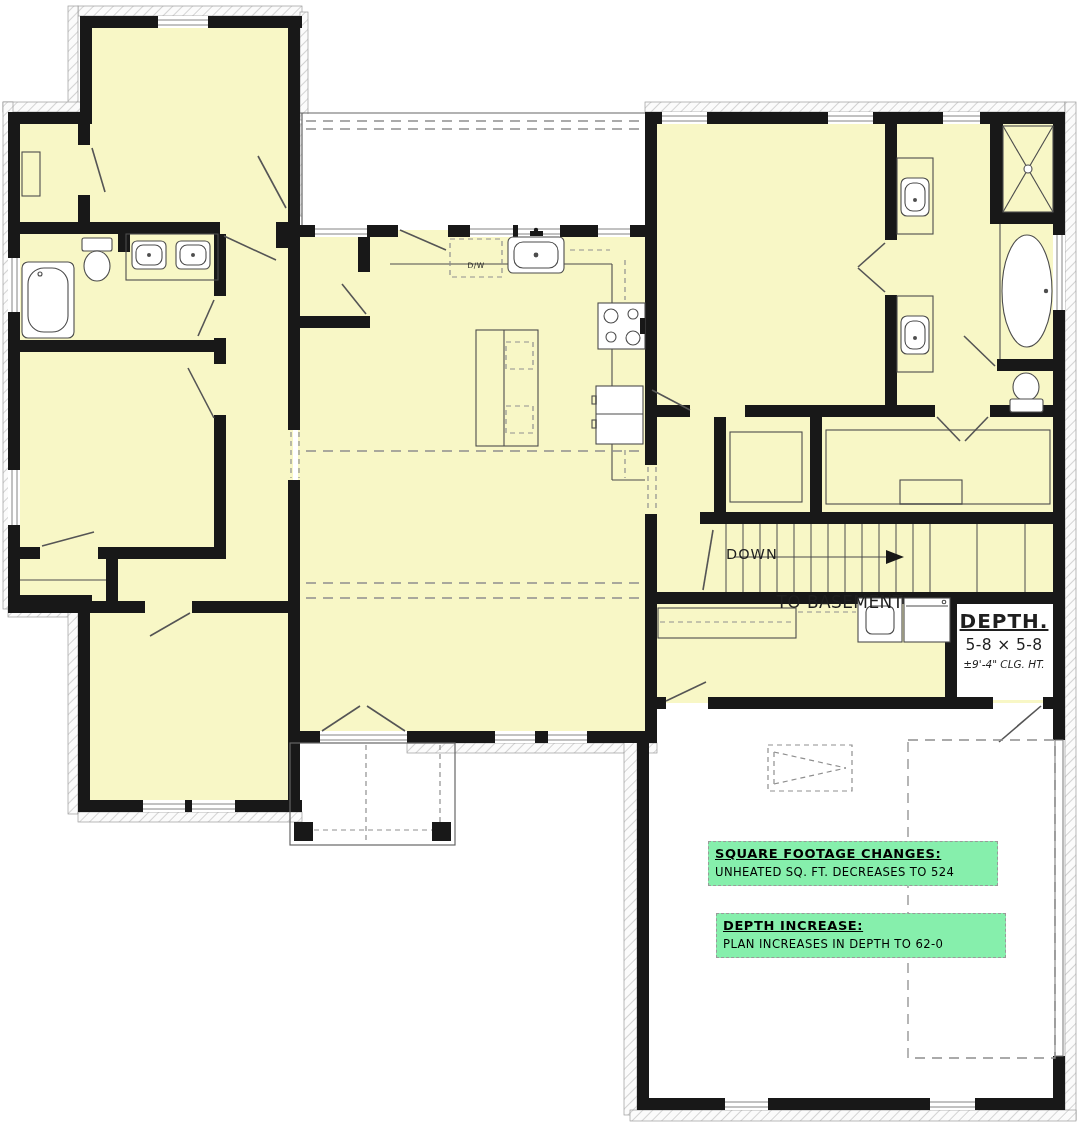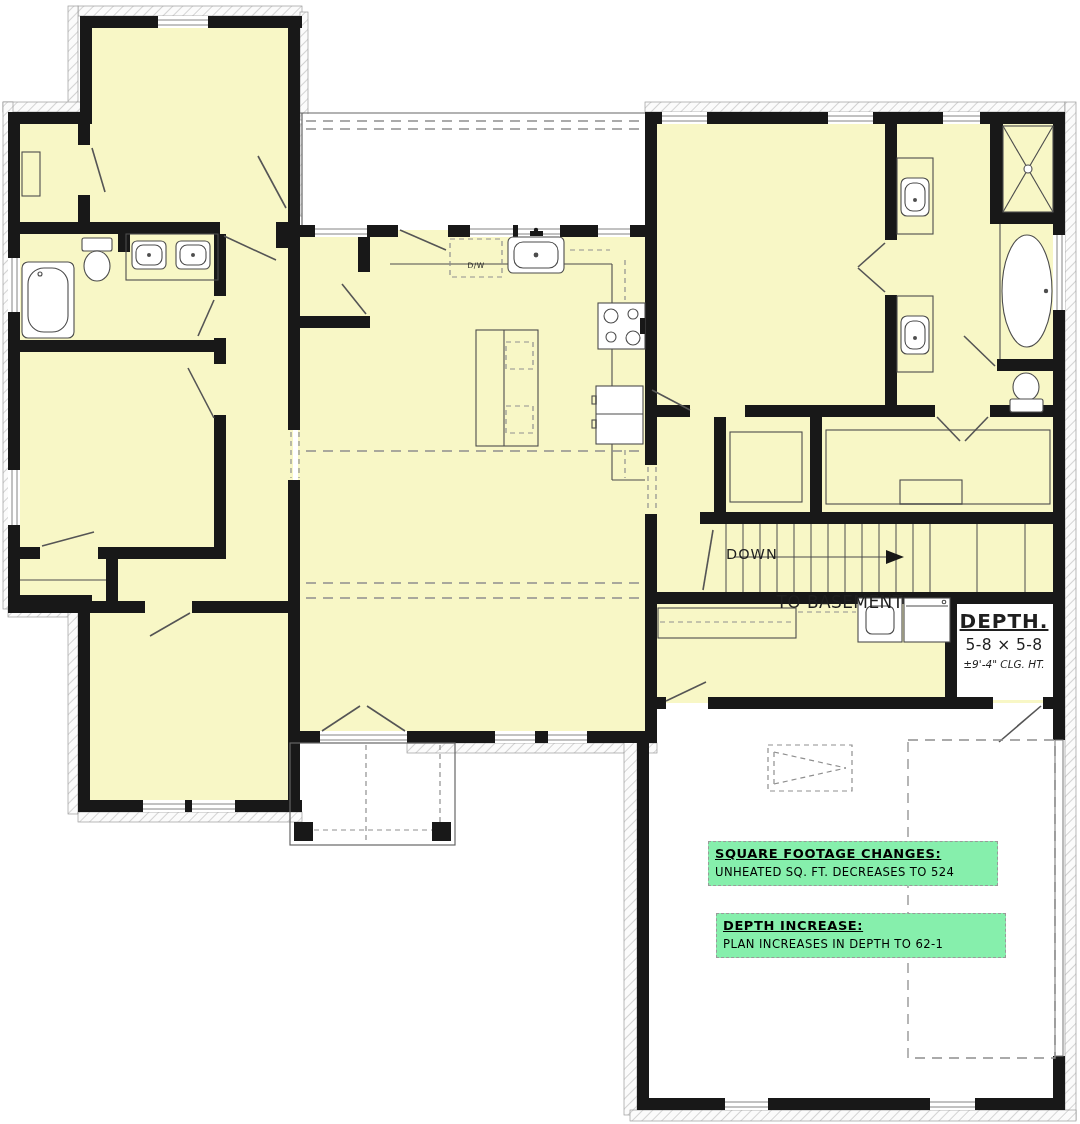--- a/index.html
+++ b/index.html
@@ -444,16 +444,16 @@
 <div class="t tc und" style="left:952px;top:609px;width:104px;font-size:20px;font-weight:bold;letter-spacing:1px;">DEPTH.</div>
 <div class="t tc" style="left:952px;top:636px;width:104px;font-size:15.5px;">5-8 × 5-8</div>
 <div class="t tc it" style="left:946px;top:658px;width:116px;font-size:10.5px;letter-spacing:0;">±9'-4" CLG. HT.</div>
 
 <div class="notebox" style="left:708px;top:841px;width:276px;">
   <div class="nt und">SQUARE FOOTAGE CHANGES:</div>
   <div class="nl">UNHEATED SQ. FT. DECREASES TO 524</div>
 </div>
 <div class="notebox" style="left:708px;top:913px;width:276px;margin-left:8px;">
   <div class="nt und">DEPTH INCREASE:</div>
-  <div class="nl">PLAN INCREASES IN DEPTH TO 62-1</div>
+  <div class="nl">PLAN INCREASES IN DEPTH TO 62-0</div>
 </div>
 
 </div>
 
 </body></html>

